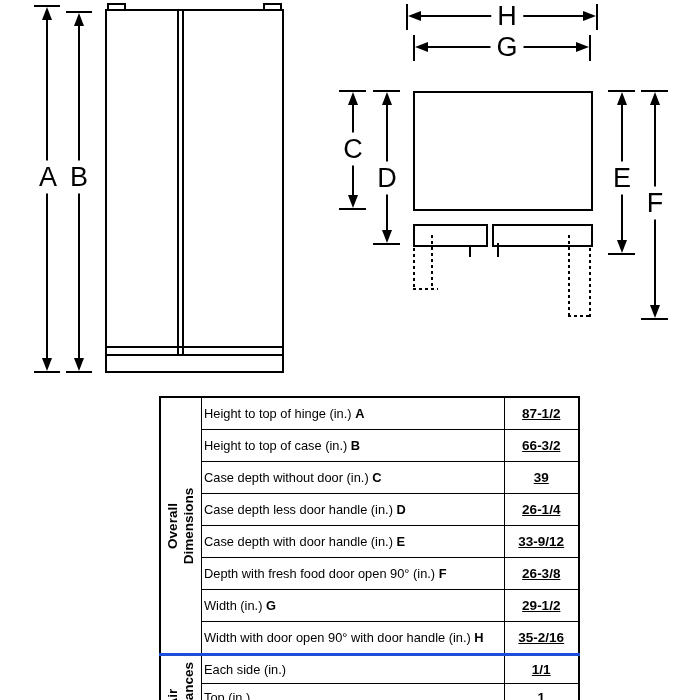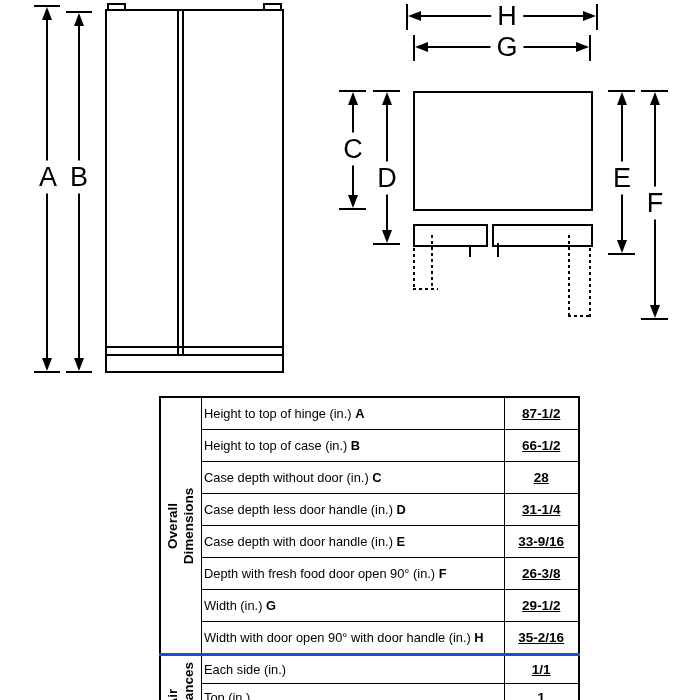--- a/index.html
+++ b/index.html
@@ -153,33 +153,33 @@
     <tbody>
         <tr class="r1">
       <td class="rothead" rowspan="8">
         <div class="rot"><span>Overall</span><br><span>Dimensions</span></div>
       </td>
       <td class="desc"><span class="cnd"><span>Height to top of hinge (in.)</span> <b>A</b></span></td>
       <td class="val">87-1/2</td>
     </tr>
     <tr class="r1">
       <td class="desc"><span class="cnd"><span>Height to top of case (in.)</span> <b>B</b></span></td>
-      <td class="val">66-1/2</td>
+      <td class="val">66-3/2</td>
     </tr>
     <tr class="r1">
       <td class="desc"><span class="cnd"><span>Case depth without door (in.)</span> <b>C</b></span></td>
-      <td class="val">28</td>
+      <td class="val">39</td>
     </tr>
     <tr class="r1">
       <td class="desc"><span class="cnd"><span>Case depth less door handle (in.)</span> <b>D</b></span></td>
-      <td class="val">31-1/4</td>
+      <td class="val">26-1/4</td>
     </tr>
     <tr class="r1">
       <td class="desc"><span class="cnd"><span>Case depth with door handle (in.)</span> <b>E</b></span></td>
-      <td class="val">33-9/16</td>
+      <td class="val">33-9/12</td>
     </tr>
     <tr class="r1">
       <td class="desc"><span class="cnd"><span>Depth with fresh food door open 90° (in.)</span> <b>F</b></span></td>
       <td class="val">26-3/8</td>
     </tr>
     <tr class="r1">
       <td class="desc"><span class="cnd"><span>Width (in.)</span> <b>G</b></span></td>
       <td class="val">29-1/2</td>
     </tr>
     <tr class="r1">

